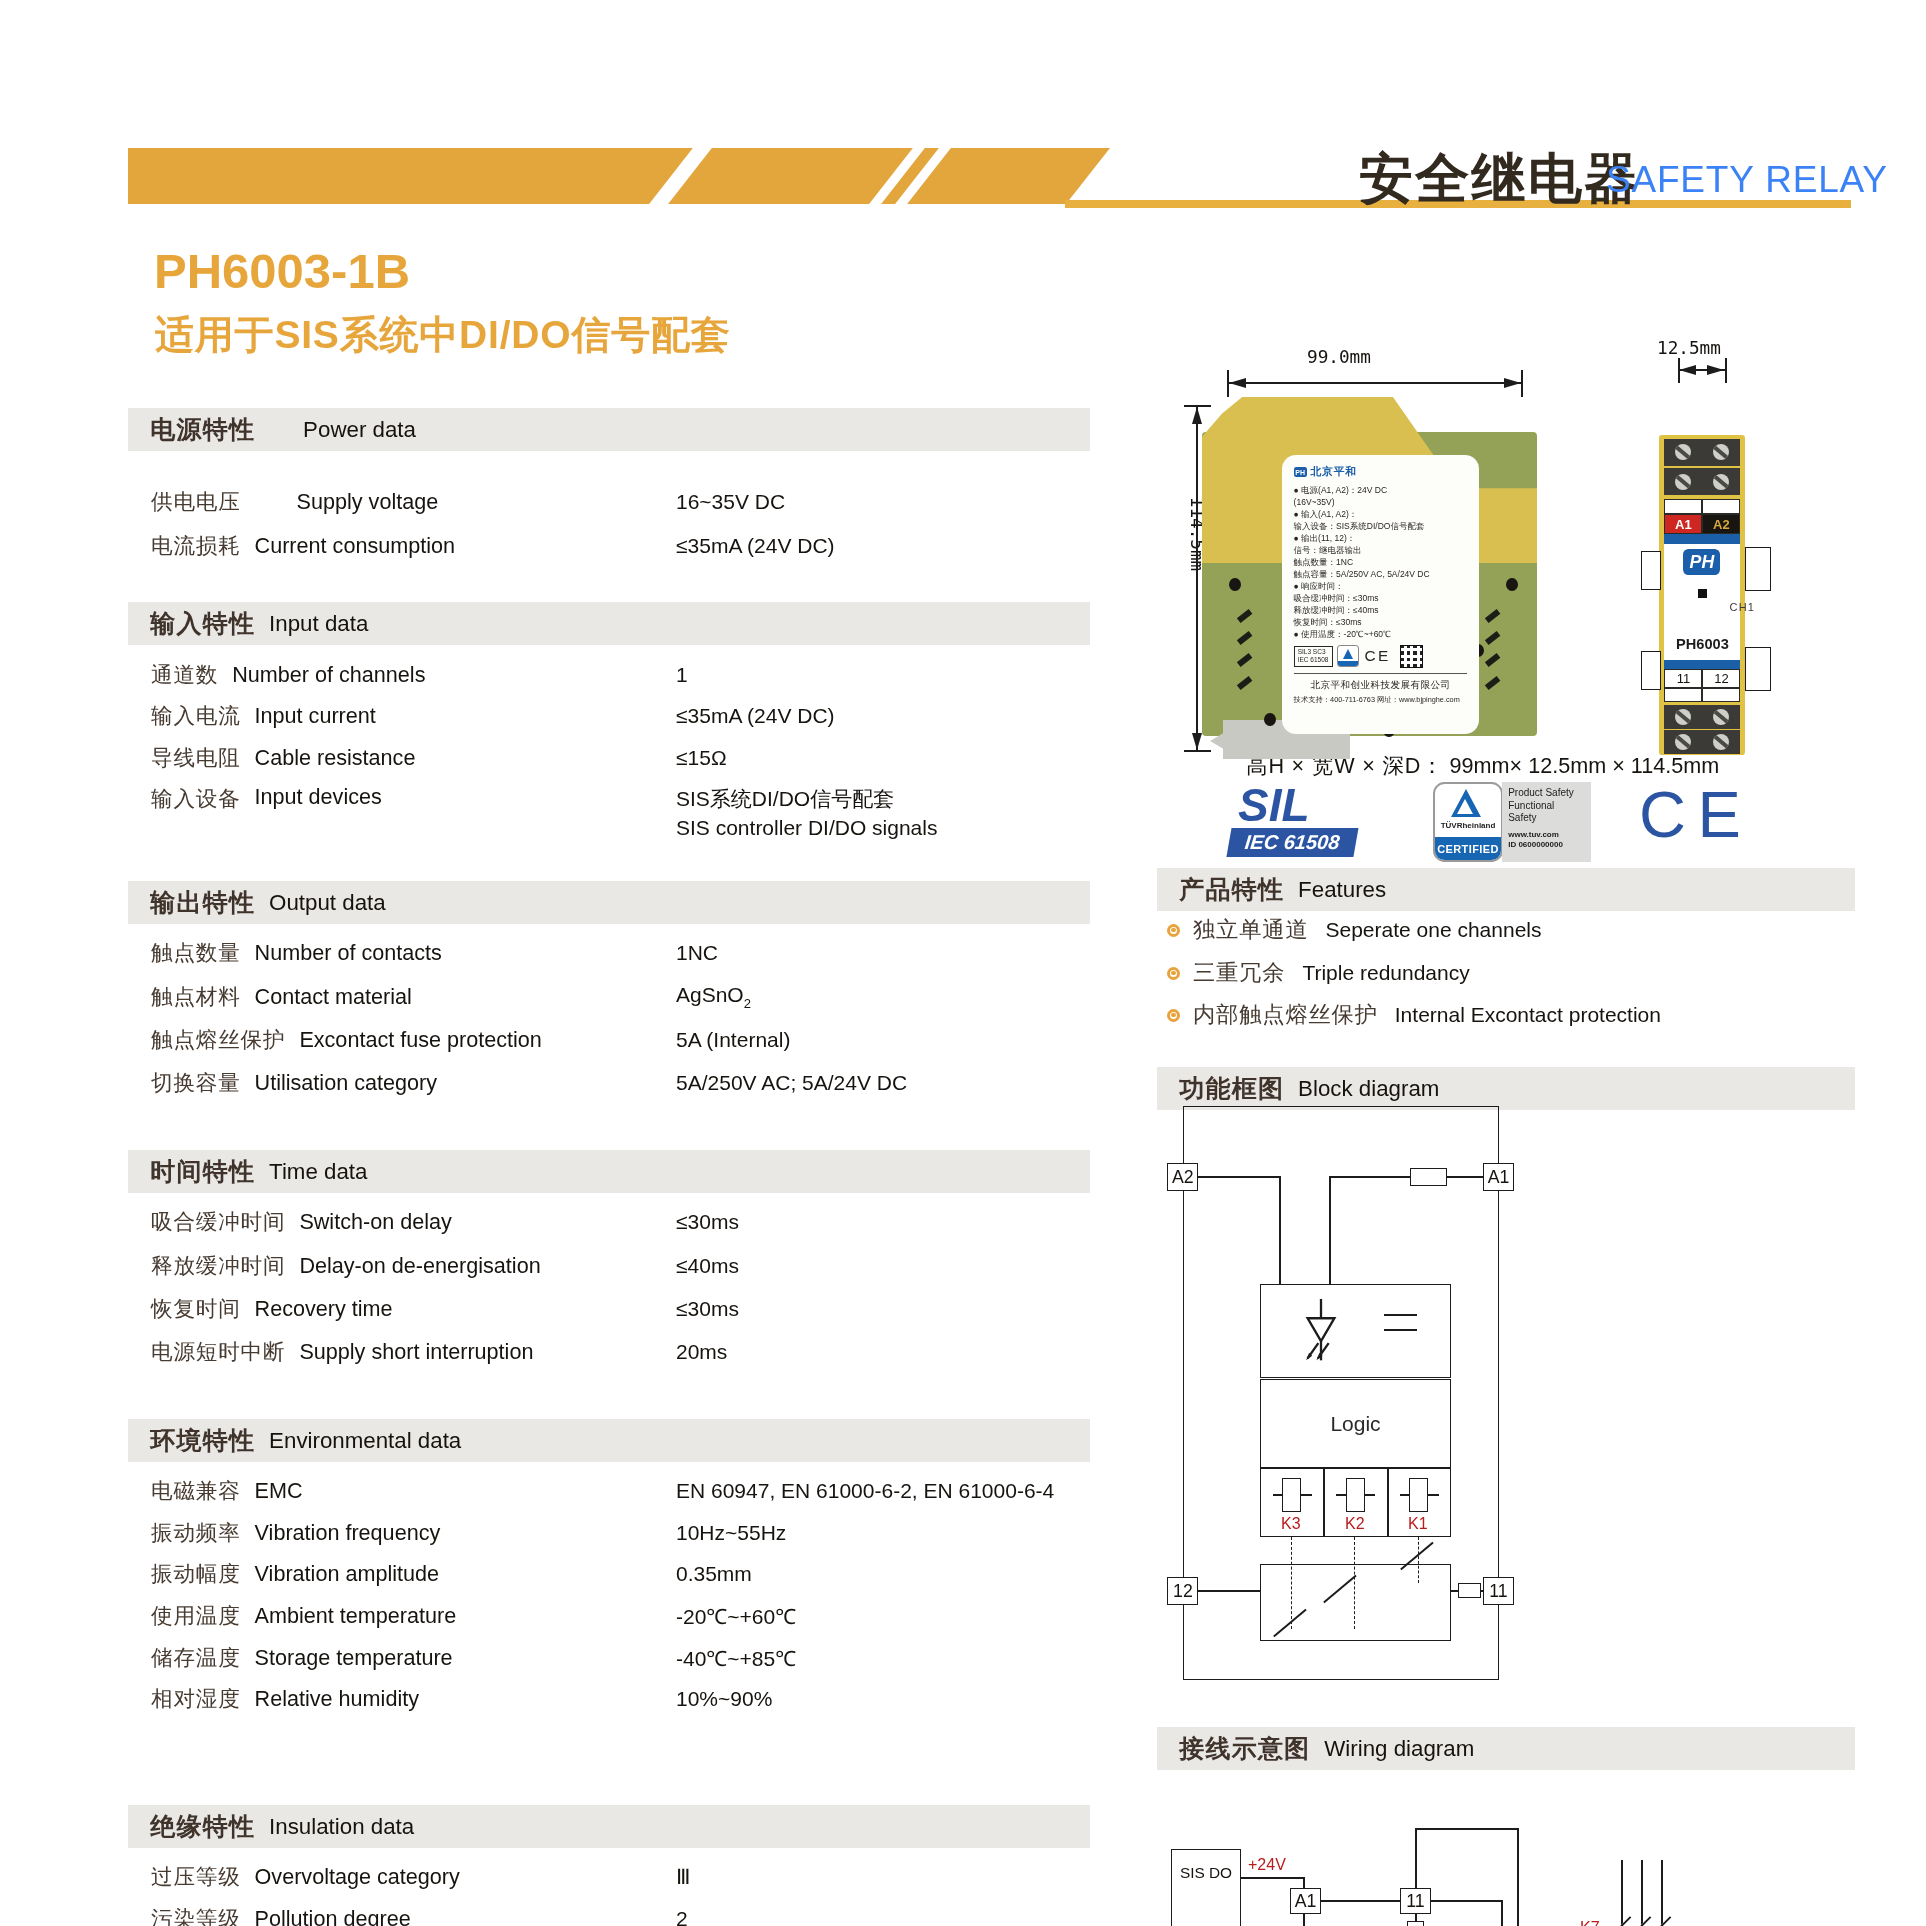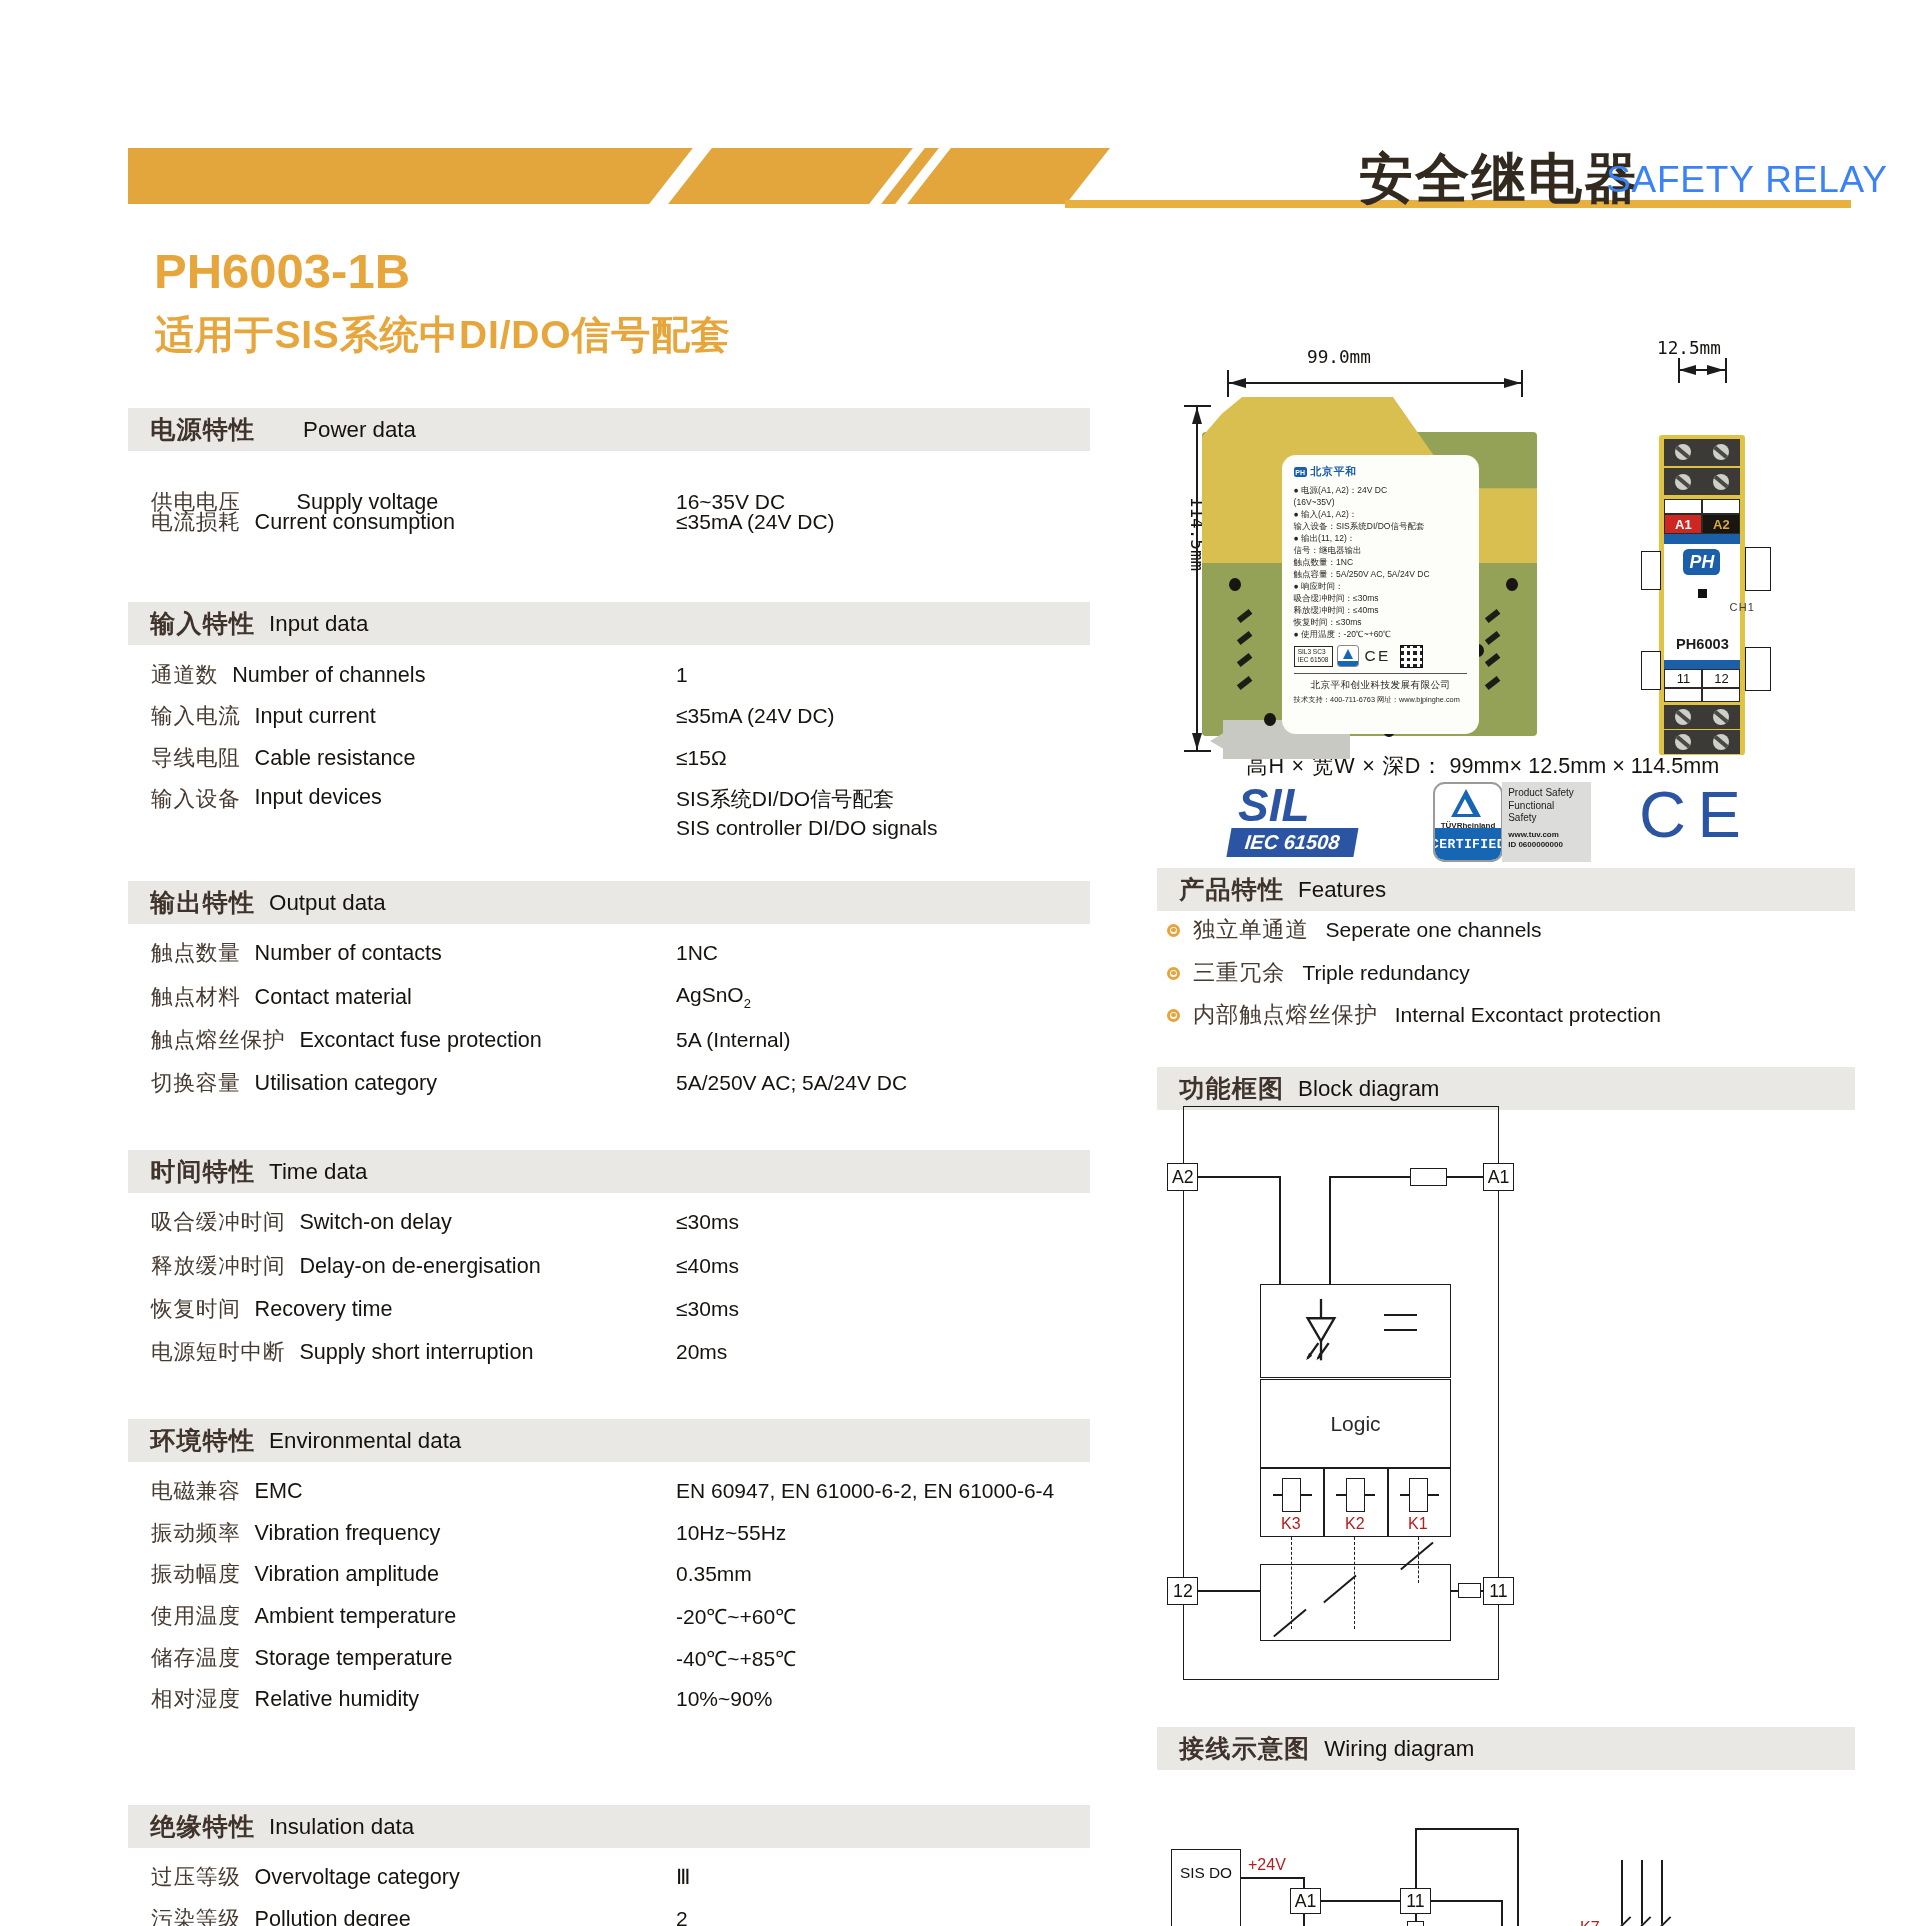--- a/index.html
+++ b/index.html
@@ -98,21 +98,21 @@
   .df-model{position:absolute;left:0;top:92px;width:100%;text-align:center;font-size:14.6px;font-weight:bold;color:#1d1d1d;}
   .df-tab{position:absolute;border:1.5px solid #1c1c1c;background:#fff;}
   
   .sil-text{position:absolute;left:1238px;top:778px;font-size:46px;font-weight:bold;font-style:italic;color:#2B55A3;}
   .sil-box{position:absolute;left:1229px;top:828px;width:127px;height:28.5px;background:#2B55A3;transform:skewX(-10deg);display:flex;align-items:center;justify-content:center;}
   .sil-box span{font-size:20px;color:#fff;font-weight:bold;font-style:italic;transform:skewX(4deg);}
   .tuv-badge{position:absolute;left:1433px;top:782px;width:66px;height:76px;border:2.3px solid #9a9a98;border-radius:11.6px;background:#fff;overflow:hidden;}
   .tuv-tri{position:absolute;left:16px;top:5.4px;width:0;height:0;border-left:15.4px solid transparent;border-right:15.4px solid #fff0;border-bottom:28px solid #1766B3;}
   .tuv-tri2{position:absolute;left:22.3px;top:15.4px;width:0;height:0;border-left:8.5px solid transparent;border-right:8.5px solid transparent;border-bottom:15.4px solid #fff;}
   .tuv-name{position:absolute;left:0;top:37px;width:100%;text-align:center;font-size:8px;font-weight:bold;color:#222;}
-  .tuv-band{position:absolute;left:0;bottom:0;width:100%;height:32px;background:#1766B3;display:flex;align-items:center;justify-content:center;color:#fff;font-size:13px;font-weight:bold;letter-spacing:0.4px;font-family:Liberation Mono, monospace;}
+  .tuv-band{position:absolute;left:0;bottom:0;width:100%;height:23px;background:#1766B3;display:flex;align-items:center;justify-content:center;color:#fff;font-size:11px;font-weight:bold;letter-spacing:0.4px;}
   .tuv-panel{position:absolute;left:1502px;top:782px;width:89px;height:80px;background:#DCDCDA;padding:5.4px 6.2px;box-sizing:border-box;}
   .tuv-panel .p1{font-size:10px;color:#222;line-height:12.3px;}
   .tuv-panel .p2{font-size:8px;color:#222;font-weight:bold;margin-top:6.2px;line-height:10px;}
   .ce-mark{position:absolute;left:1639px;top:777px;font-size:65px;color:#2B55A3;letter-spacing:11.6px;font-weight:500;}
 </style>
 </head>
 <body>
 
 <div id="page">
 
@@ -130,21 +130,21 @@
 
   <div class="bar bar-l" style="top:408px;gap:34px;">
     <span class="bzh">电源特性</span>
     <span class="ben">Power data</span>
   </div>
   <div class="trow" style="top:480px;gap:42px;">
     <span class="zh">供电电压</span>
     <span class="en">Supply voltage</span>
     <span class="val">16~35V DC</span>
   </div>
-  <div class="trow" style="top:500px;">
+  <div class="trow" style="top:524px;">
     <span class="zh">电流损耗</span>
     <span class="en">Current consumption</span>
     <span class="val">≤35mA (24V DC)</span>
   </div>
 
   <div class="bar bar-l" style="top:602px;">
     <span class="bzh">输入特性</span>
     <span class="ben">Input data</span>
   </div>
   <div class="trow" style="top:653px;">

